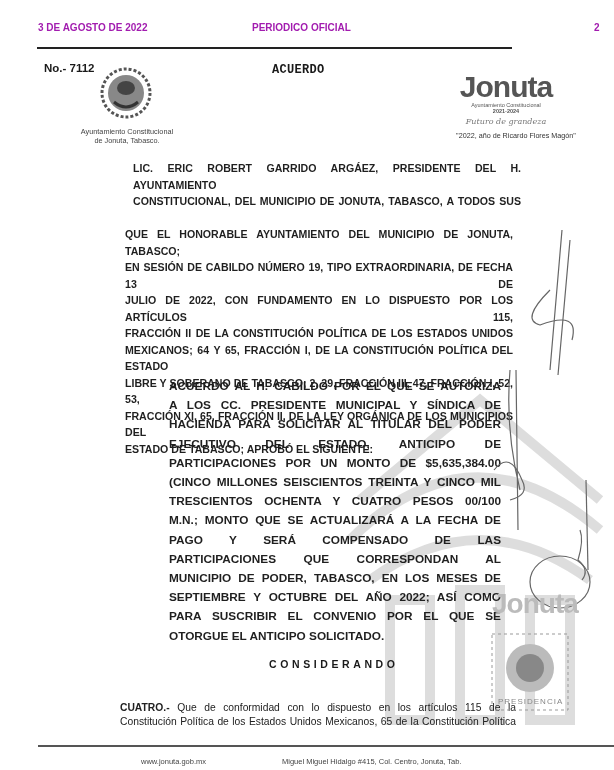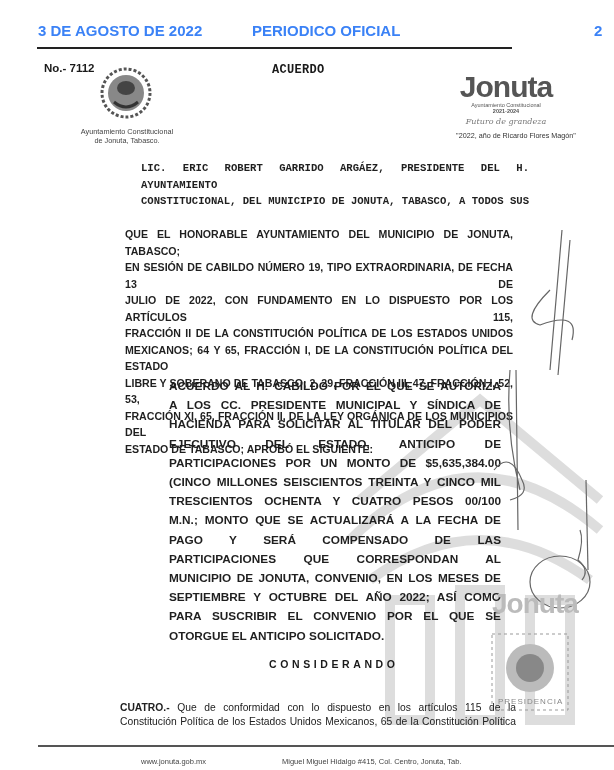--- a/index.html
+++ b/index.html
@@ -1,40 +1,40 @@
 <!DOCTYPE html>
 <html><head>
   <meta charset="utf-8">
   <style>
     html, body { margin: 0; padding: 0; background: #ffffff; }
     body { width: 614px; height: 770px; position: relative; overflow: hidden;
            font-family: "Liberation Sans", sans-serif; color: #1a1a1a; }
     .abs { position: absolute; }
 
     
-    .hdr { top: 22px; font-weight: bold; font-size: 15px; color: #3b82f6; }
+    .hdr { top: 22px; font-weight: bold; font-size: 10px; color: #a21caf; }
     .hdr-rule { left: 37px; top: 47px; width: 475px; height: 2px; background: #222; }
 
     .no { left: 44px; top: 62px; font-weight: bold; font-size: 11.5px; }
     .title { left: 272px; top: 63px; font-weight: bold; font-size: 12px; letter-spacing: 0.3px; font-family: Liberation Mono, monospace; }
 
     .seal { left: 100px; top: 66px; width: 52px; height: 56px; }
     .ayto-left { left: 40px; top: 127px; width: 174px; text-align: center; font-size: 7.3px;
                  color: #444; line-height: 9px; }
 
     .logo { left: 451px; top: 72px; width: 110px; text-align: center; }
     .logo-word { font-size: 30px; font-weight: bold; color: #555; letter-spacing: -1px; line-height: 30px; }
     .logo-sub { font-size: 5.5px; color: #555; line-height: 6px; }
     .logo-years { font-size: 5.5px; color: #555; font-weight: bold; line-height: 6px; }
     .logo-tag { font-family: "DejaVu Serif", serif; font-style: italic; font-size: 8px; color: #777; line-height: 11px; margin-top: 2px; }
     .logo-quote { left: 436px; top: 131px; width: 160px; text-align: center; font-size: 7.2px; color: #333; }
 
     
     .para { font-weight: bold; font-size: 10.6px; line-height: 16.5px; text-align: justify; color: #1f1f1f; }
-    .p1 { left: 141px; top: 160px; width: 388px; font-family: Liberation Mono, monospace; }
+    .p1 { left: 133px; top: 160px; width: 388px; }
     .p2 { left: 125px; top: 226px; width: 388px; }
     .p3 { left: 169px; top: 377px; width: 332px; font-size: 11.8px; line-height: 19.2px; }
     .para .line { display: block; text-align: justify; text-align-last: justify; }
     .para .line.last { text-align-last: left; }
 
     .consid { left: 269px; top: 658px; font-weight: bold; font-size: 10.5px; letter-spacing: 3.6px; }
     .primero { left: 120px; top: 701px; width: 396px; font-size: 10.3px; line-height: 14px; color: #222; }
     .primero .line { display: block; text-align: justify; text-align-last: justify; }
     .primero b { font-weight: bold; }
 
@@ -107,21 +107,21 @@
   <span class="line">ACUERDO AL H. CABILDO  POR EL QUE SE AUTORIZA</span>
   <span class="line">A LOS CC. PRESIDENTE MUNICIPAL Y SÍNDICA DE</span>
   <span class="line">HACIENDA PARA SOLICITAR AL TITULAR DEL PODER</span>
   <span class="line">EJECUTIVO DEL ESTADO, ANTICIPO DE</span>
   <span class="line">PARTICIPACIONES POR UN MONTO DE $5,635,384.00</span>
   <span class="line">(CINCO MILLONES SEISCIENTOS TREINTA Y CINCO MIL</span>
   <span class="line">TRESCIENTOS OCHENTA Y CUATRO PESOS 00/100</span>
   <span class="line">M.N.; MONTO QUE SE ACTUALIZARÁ A LA FECHA DE</span>
   <span class="line">PAGO Y SERÁ COMPENSADO DE LAS</span>
   <span class="line">PARTICIPACIONES QUE CORRESPONDAN AL</span>
-  <span class="line">MUNICIPIO DE JONUTA, CONVENIO, EN LOS MESES DE</span>
+  <span class="line">MUNICIPIO DE PODER, TABASCO, EN LOS MESES DE</span>
   <span class="line">SEPTIEMBRE Y OCTUBRE DEL AÑO 2022; ASÍ COMO</span>
   <span class="line">PARA SUSCRIBIR EL CONVENIO POR EL QUE SE</span>
   <span class="line last">OTORGUE EL ANTICIPO SOLICITADO.</span>
 </div>
 
 <div class="abs consid">CONSIDERANDO</div>
 <div class="abs primero">
   <span class="line"><b>CUATRO.-</b> <span>Que de conformidad con lo dispuesto en los artículos 115 de la</span></span>
   <span class="line">Constitución Política de los Estados Unidos Mexicanos, 65 de la Constitución Política</span>
 </div>

